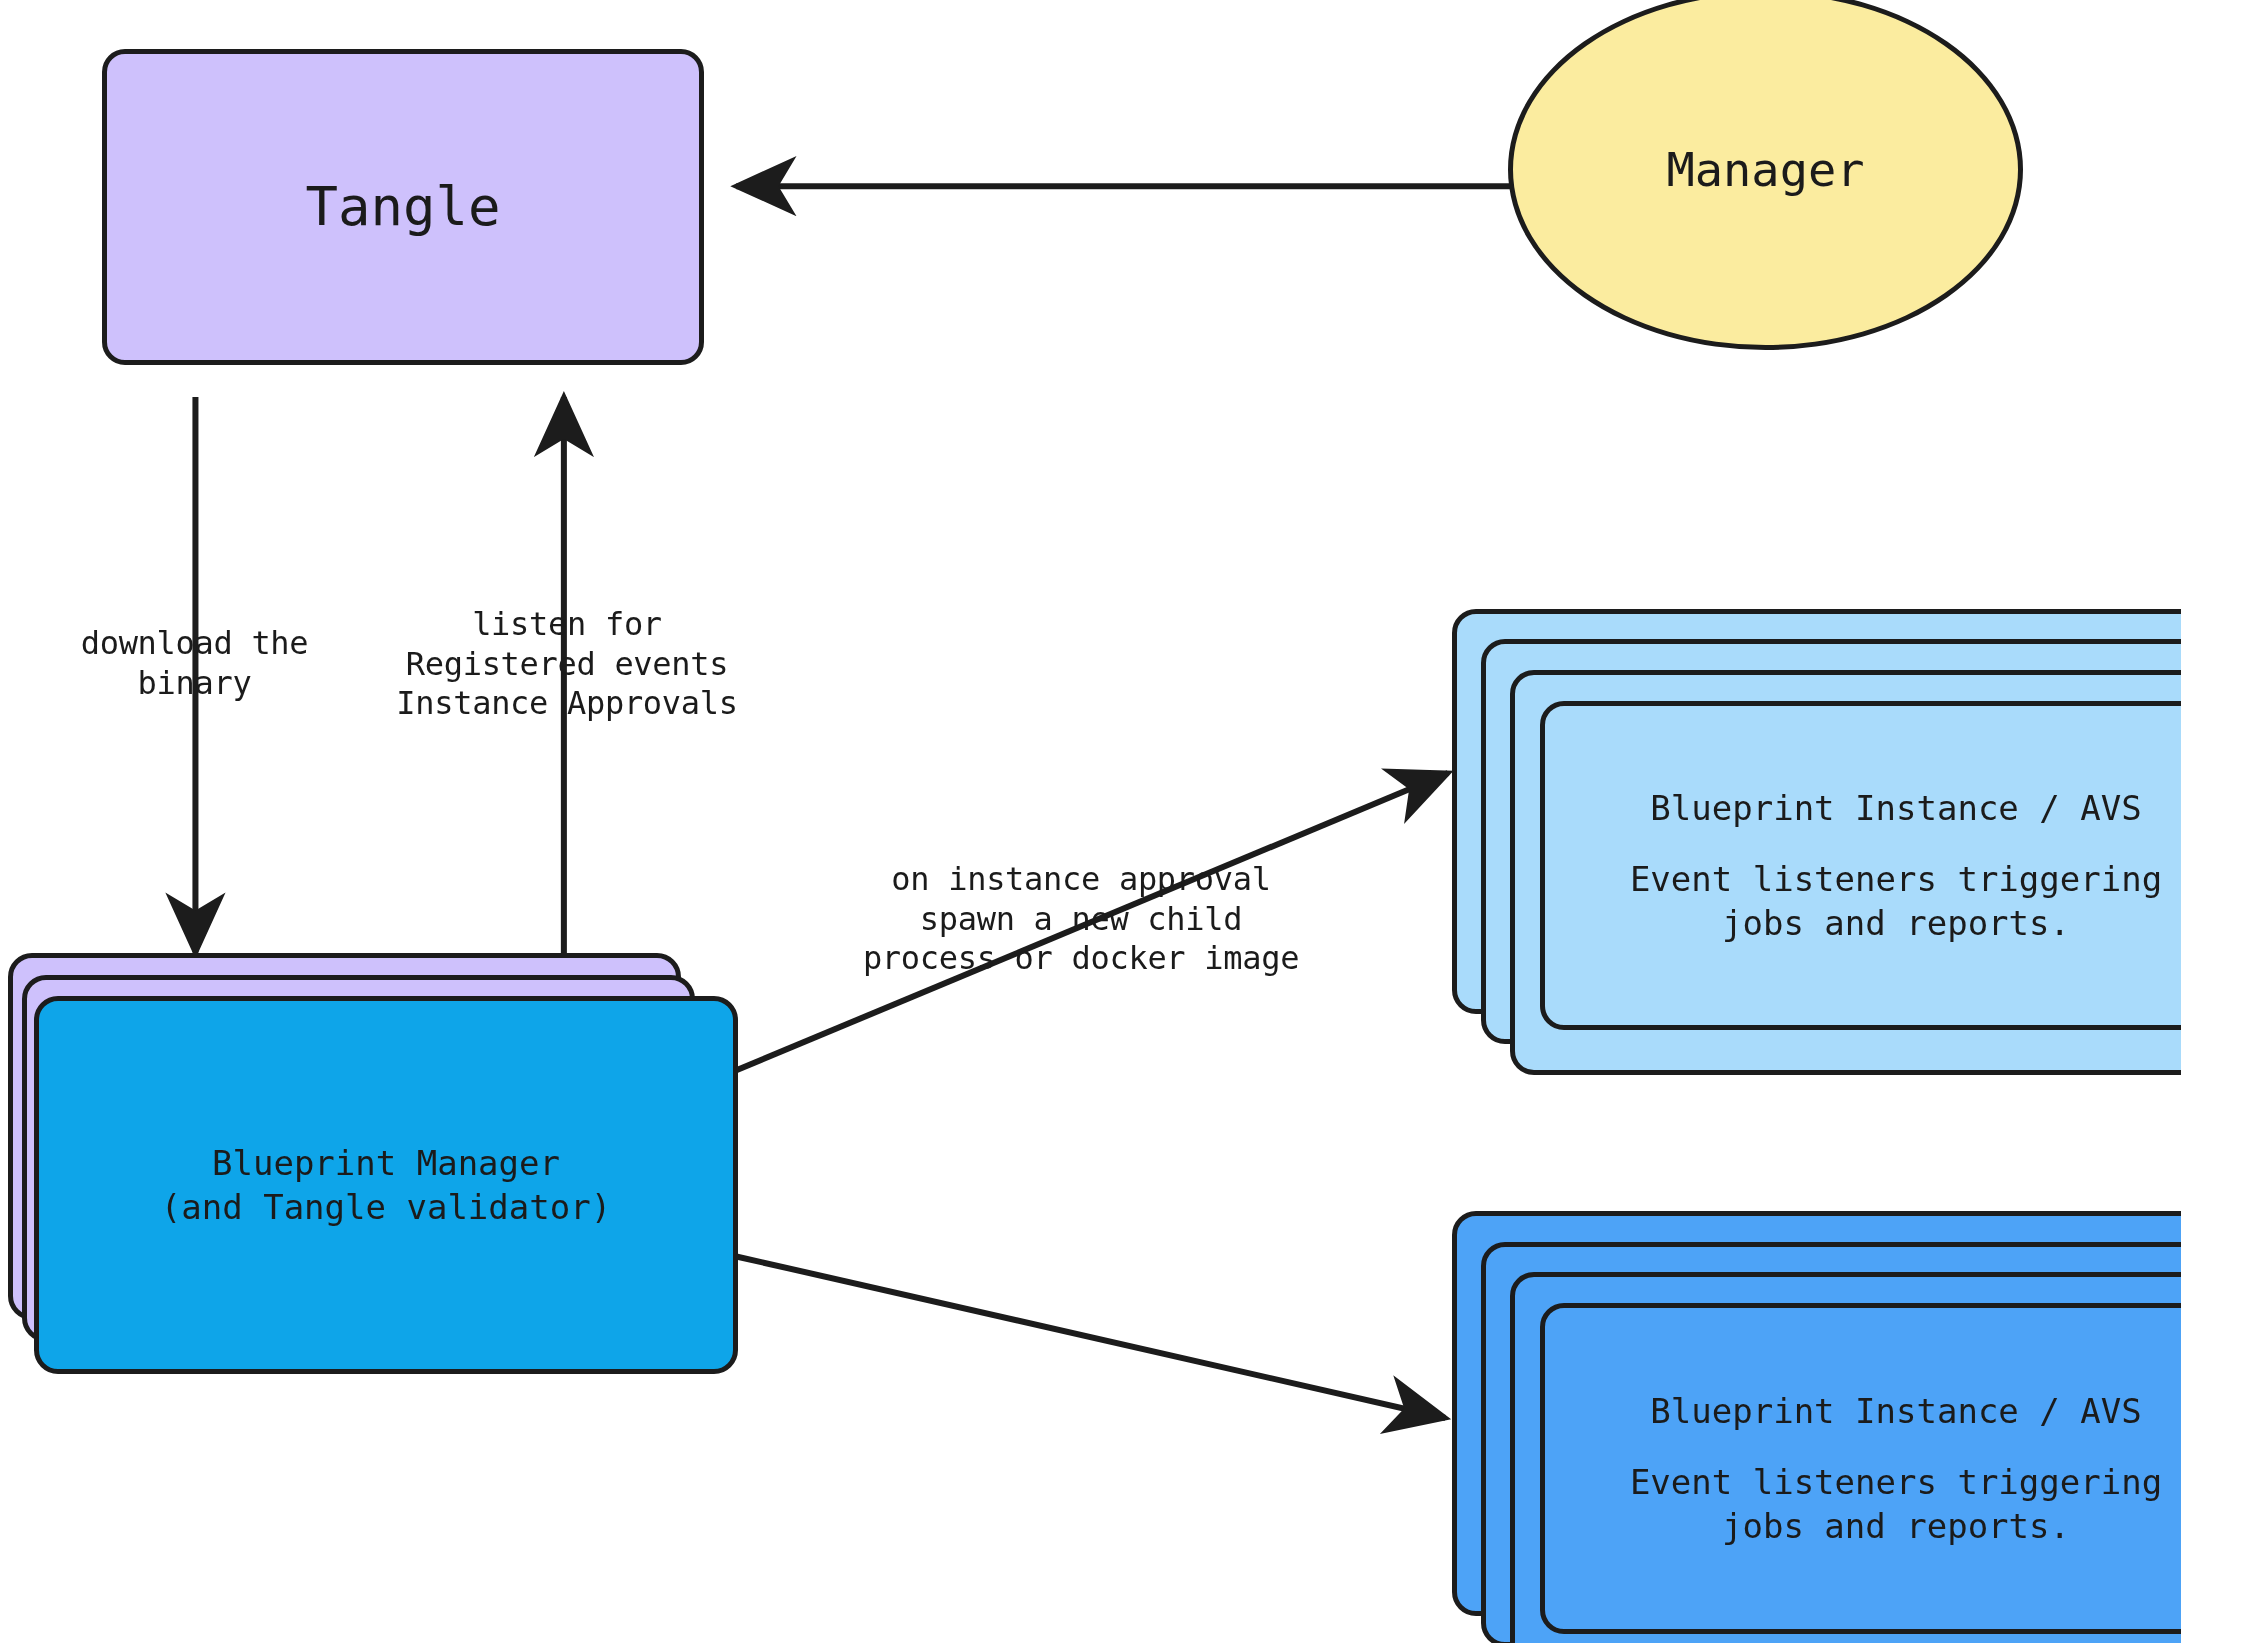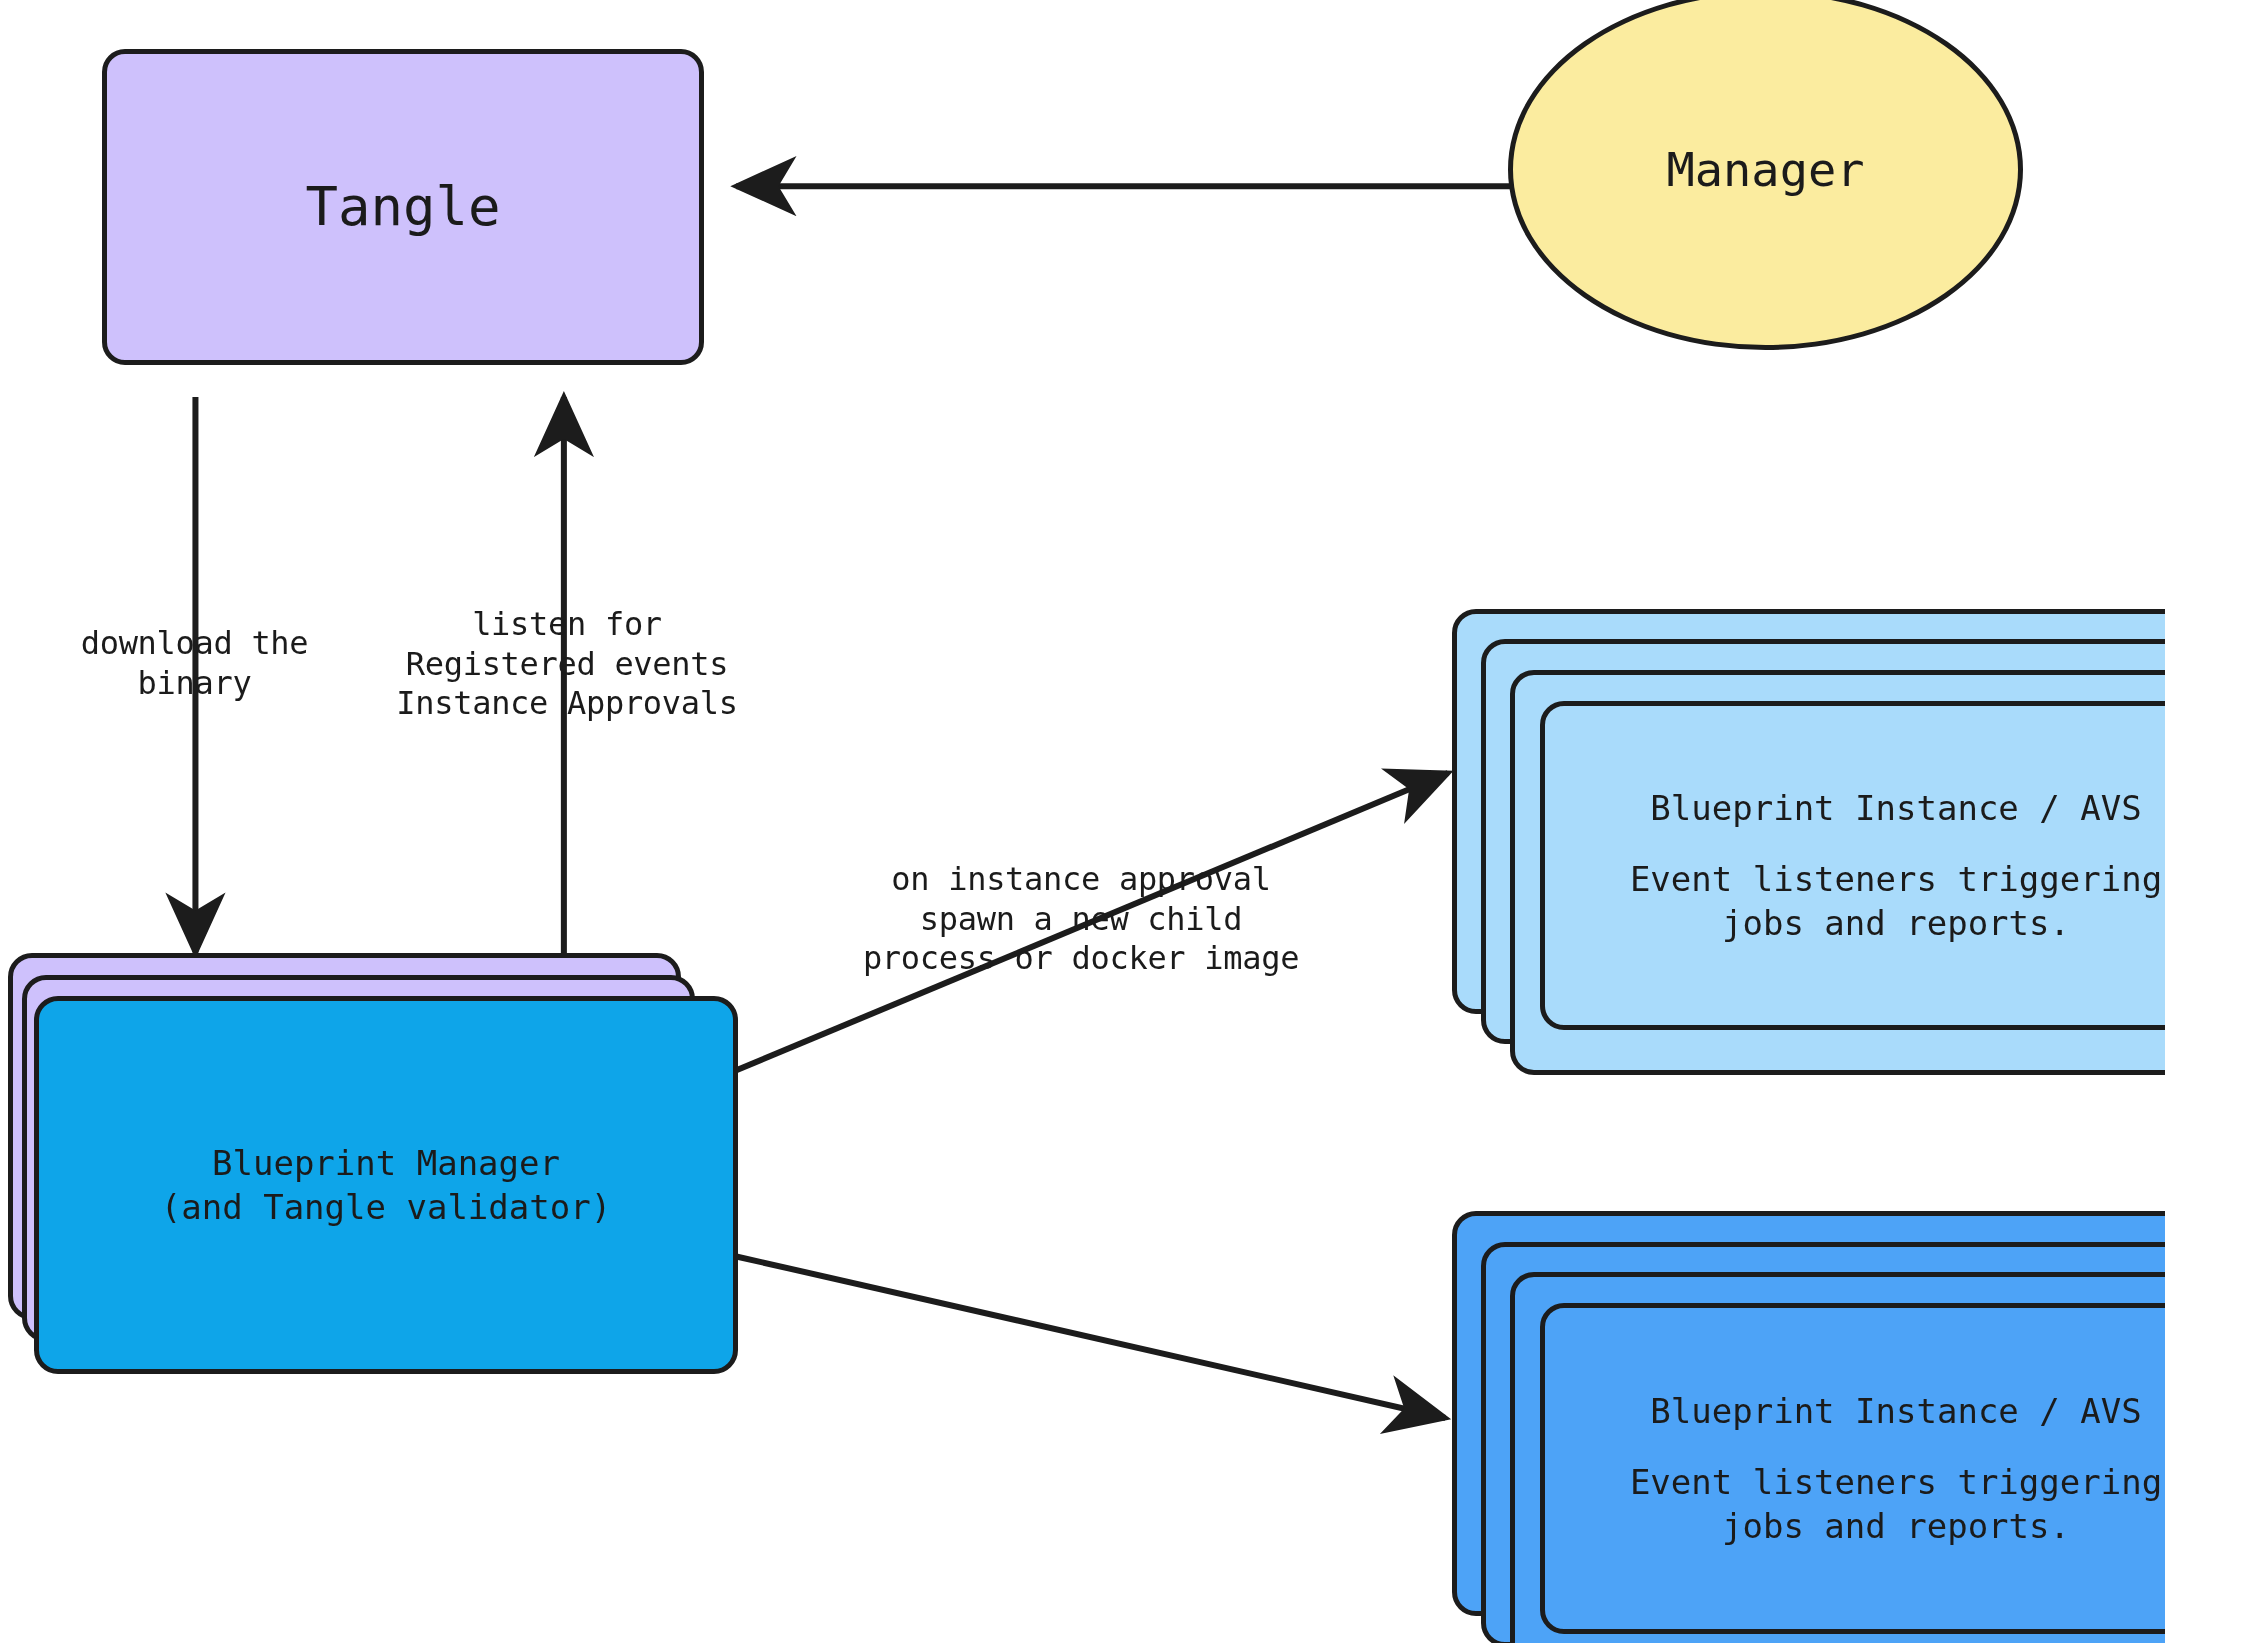--- a/index.html
+++ b/index.html
@@ -7,20 +7,21 @@
     padding: 0;
     background: #ffffff;
   }
   #stage {
     position: relative;
     width: 2165px;
     height: 1643px;
     background: #ffffff;
     overflow: hidden;
     font-family: "DejaVu Sans Mono", "Liberation Mono", monospace;
+    padding-left: 16px;
   }
   svg.layer {
     position: absolute;
     top: 0;
     left: 0;
     width: 2261px;
     height: 1643px;
     pointer-events: none;
   }
   

